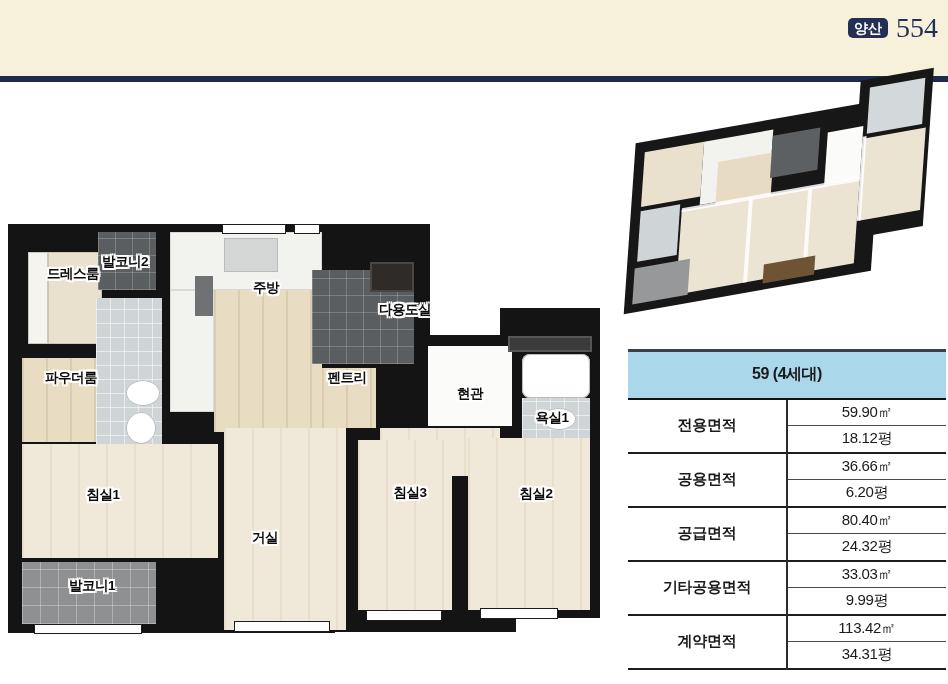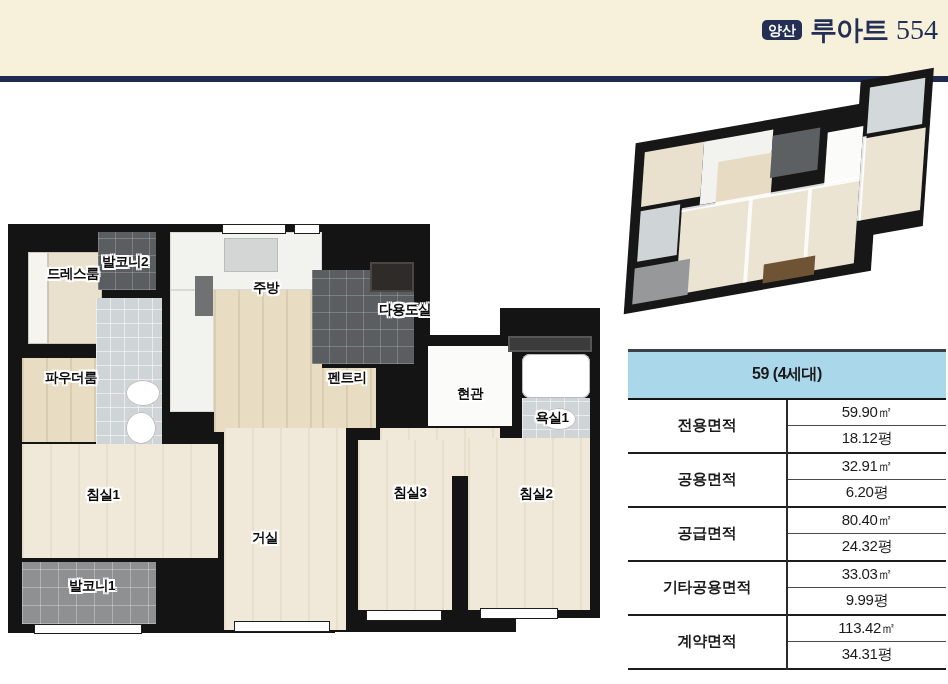--- a/index.html
+++ b/index.html
@@ -62,21 +62,20 @@
   .area-table tr.grp td { border-top:2px solid #1d1d1d; }
   .area-table td.sub { border-top:1.5px solid #4a4a4a; }
   .area-table { border-bottom:2px solid #1d1d1d; }
 </style>
 </head>
 <body>
 
 <div class="page-header">
   <div class="logo">
     <span class="logo-badge">양산</span>
-    <span class="logo-name">루아트</span>
     <span class="logo-number">554</span>
   </div>
 </div>
 
 <div class="plan">
 
   <div class="blk" style="left:0;top:12px;width:327px;height:409px;"></div>
   <div class="blk" style="left:292px;top:12px;width:130px;height:150px;"></div>
   <div class="blk" style="left:322px;top:150px;width:186px;height:270px;"></div>
   <div class="blk" style="left:412px;top:123px;width:104px;height:100px;"></div>
@@ -168,21 +167,21 @@
   <tr class="grp">
     <td class="lbl" rowspan="2">전용면적</td>
     <td class="val">59.90㎡</td>
   </tr>
   <tr>
         <td class="val sub">18.12평</td>
       </tr>
 
   <tr class="grp">
     <td class="lbl" rowspan="2">공용면적</td>
-    <td class="val">32.91㎡</td>
+    <td class="val">36.66㎡</td>
   </tr>
   <tr>
         <td class="val sub">6.20평</td>
       </tr>
 
   <tr class="grp">
     <td class="lbl" rowspan="2">공급면적</td>
     <td class="val">80.40㎡</td>
   </tr>
   <tr>

